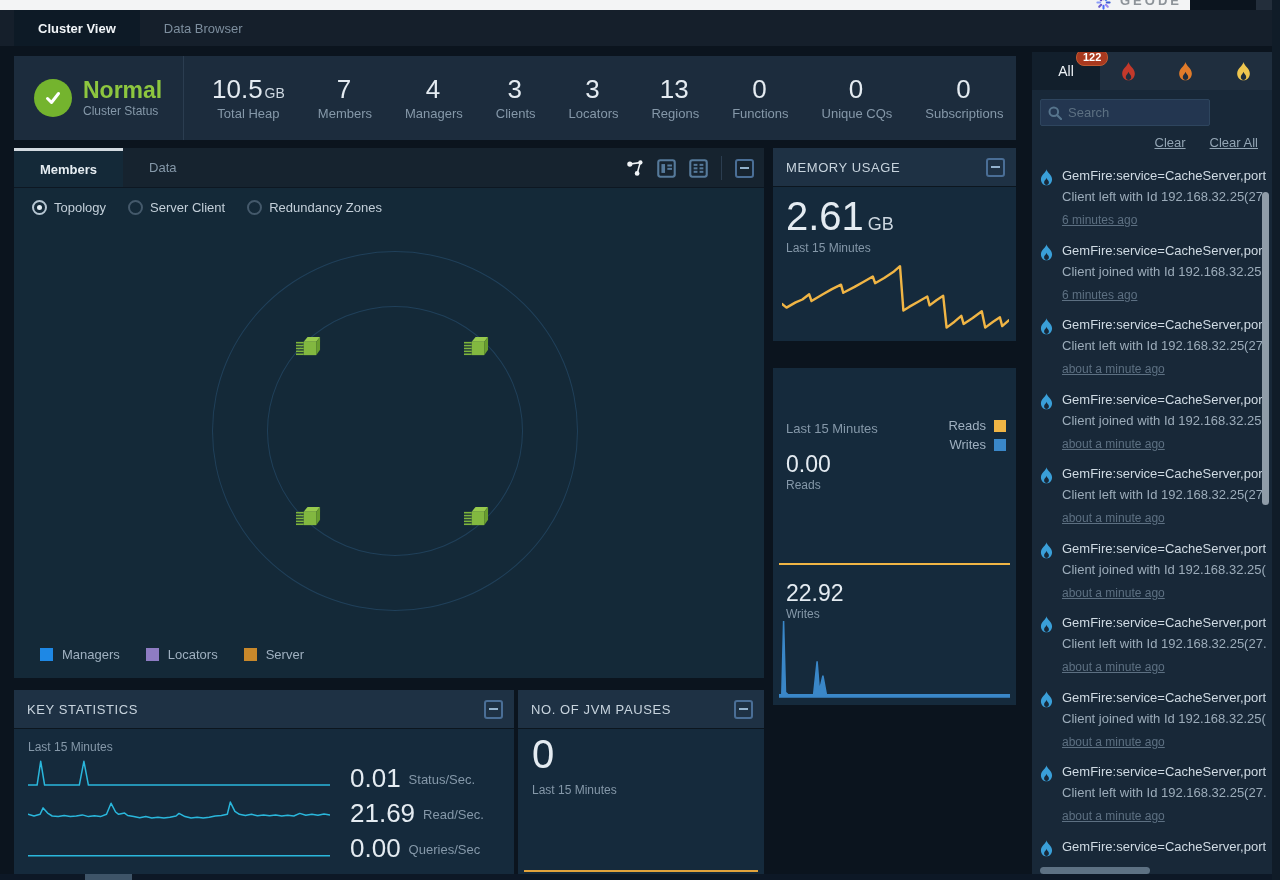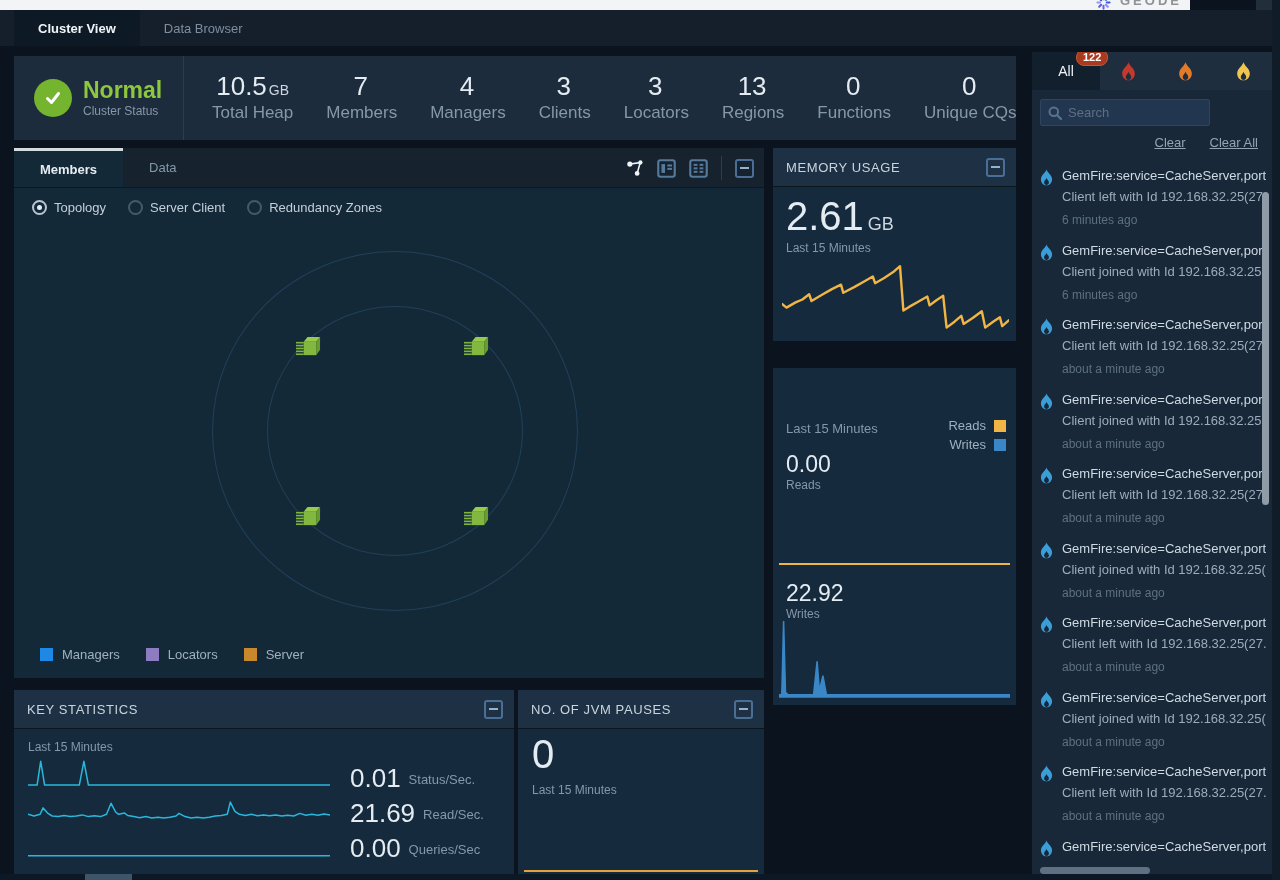--- a/index.html
+++ b/index.html
@@ -21,21 +21,21 @@
   
   .status-panel { position:absolute; left:14px; top:56px; width:1002px; height:84px; background:#1c2c3d; display:flex; }
   .status-left { width:170px; border-right:1px solid #2b3d50; display:flex; align-items:center; gap:11px; padding-left:20px; flex:none; }
   .status-circle { width:38px; height:38px; border-radius:50%; background:#74b42e; display:flex; align-items:center; justify-content:center; flex:none; }
   .status-name { color:#8dc63f; font-size:23px; font-weight:bold; line-height:1.05; }
   .status-sub { color:#8598a9; font-size:12px; margin-top:2px; }
   .metrics { display:flex; align-items:center; gap:33px; padding-left:28px; }
   .metric { text-align:center; }
   .metric .val { color:#e4ebf1; font-size:26px; line-height:1; }
   .metric .unit { font-size:14px; color:#cdd7e0; margin-left:2px; }
-  .metric .lbl { color:#8598a9; font-size:17px; margin-top:4px; white-space:nowrap; }
+  .metric .lbl { color:#8598a9; font-size:13px; margin-top:4px; white-space:nowrap; }
   
   .panel { position:absolute; background:#152a3c; }
   .panel-header { height:39px; background:#1e3144; border-bottom:1px solid #0c161f; display:flex; align-items:center; justify-content:space-between; padding:0 11px 0 13px; }
   .panel-title { font-size:13px; color:#c8d4de; letter-spacing:0.6px; }
   .collapse-btn { width:19px; height:19px; border:2px solid #4a6e96; border-radius:3px; display:flex; align-items:center; justify-content:center; cursor:pointer; }
   .collapse-btn i { display:block; width:9px; height:2px; background:#93b2cd; }
   
   .members-panel { left:14px; top:148px; width:750px; height:530px; background:#142938; }
   .ptabbar { height:40px; background:#16232f; display:flex; position:relative; border-bottom:1px solid #0d1722; }
   .ptab { padding:0 26px; display:flex; align-items:center; font-size:13px; color:#8598a9; cursor:pointer; }
@@ -107,21 +107,21 @@
   .search-box { width:170px; height:27px; background:#233650; border:1px solid #2e455e; border-radius:2px; display:flex; align-items:center; padding:0 7px; gap:6px; }
   .search-box input { background:transparent; border:none; outline:none; color:#c6d2dc; font-size:13px; width:120px; font-family:"Liberation Sans", sans-serif; }
   .search-box input::placeholder { color:#5c7082; }
   .clear-row { display:flex; justify-content:flex-end; gap:24px; padding:9px 14px 4px 0; }
   .clear-link { font-size:13px; color:#92a4b3; text-decoration:underline; cursor:pointer; }
   .alert-list { position:absolute; left:0; right:0; top:104px; bottom:18px; overflow:hidden; }
   .alert-item { position:relative; height:74.5px; padding:12px 6px 0 30px; }
   .alert-flame { position:absolute; left:8px; top:13px; }
   .alert-title { font-size:13px; color:#cfdae3; white-space:nowrap; overflow:hidden; }
   .alert-detail { font-size:13px; color:#9cacba; margin-top:6px; white-space:nowrap; overflow:hidden; }
-  .alert-time { font-size:12px; color:#5d7082; margin-top:9px; }
+  .alert-time { font-size:12px; color:#5d7082; margin-top:9px;text-decoration:underline; }
   .v-scroll-thumb { position:absolute; right:3px; top:140px; width:7px; height:313px; background:#8f9ca8; border-radius:4px; }
   .h-scroll-thumb { position:absolute; left:8px; bottom:6px; width:110px; height:7px; background:#5d7183; border-radius:4px; }
   .right-strip { position:absolute; left:1272px; top:0; width:8px; height:880px; background:#101c28; }
   
   .bottom-scroll { position:absolute; left:0; bottom:0; width:1272px; height:6px; background:#0d1826; }
   .bottom-scroll-thumb { position:absolute; left:85px; top:0; width:47px; height:6px; background:#3e5468; }
   svg { display:block; }
 </style>
 </head>
 <body>

